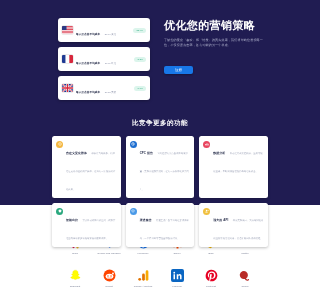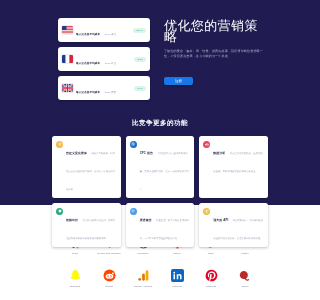--- a/index.html
+++ b/index.html
@@ -63,23 +63,23 @@
     line-height:5px;
     padding:0 3px;
     border-radius:3px;
     white-space:nowrap;
   }
 
   
   .hero-copy { flex:1; padding-top:6px; }
   .hero-h1 {
     color:#ffffff;
-    font-size:13px;
+    font-size:11px;
     line-height:11px;
-    font-weight:normal;
+    font-weight:bold;
     letter-spacing:.4px;
     margin-bottom:7px;
   }
   .hero-p {
     color:#b9bcd4;
     font-size:3.1px;
     line-height:5.2px;
     letter-spacing:.1px;
     margin-bottom:9px;
     max-width:104px;

